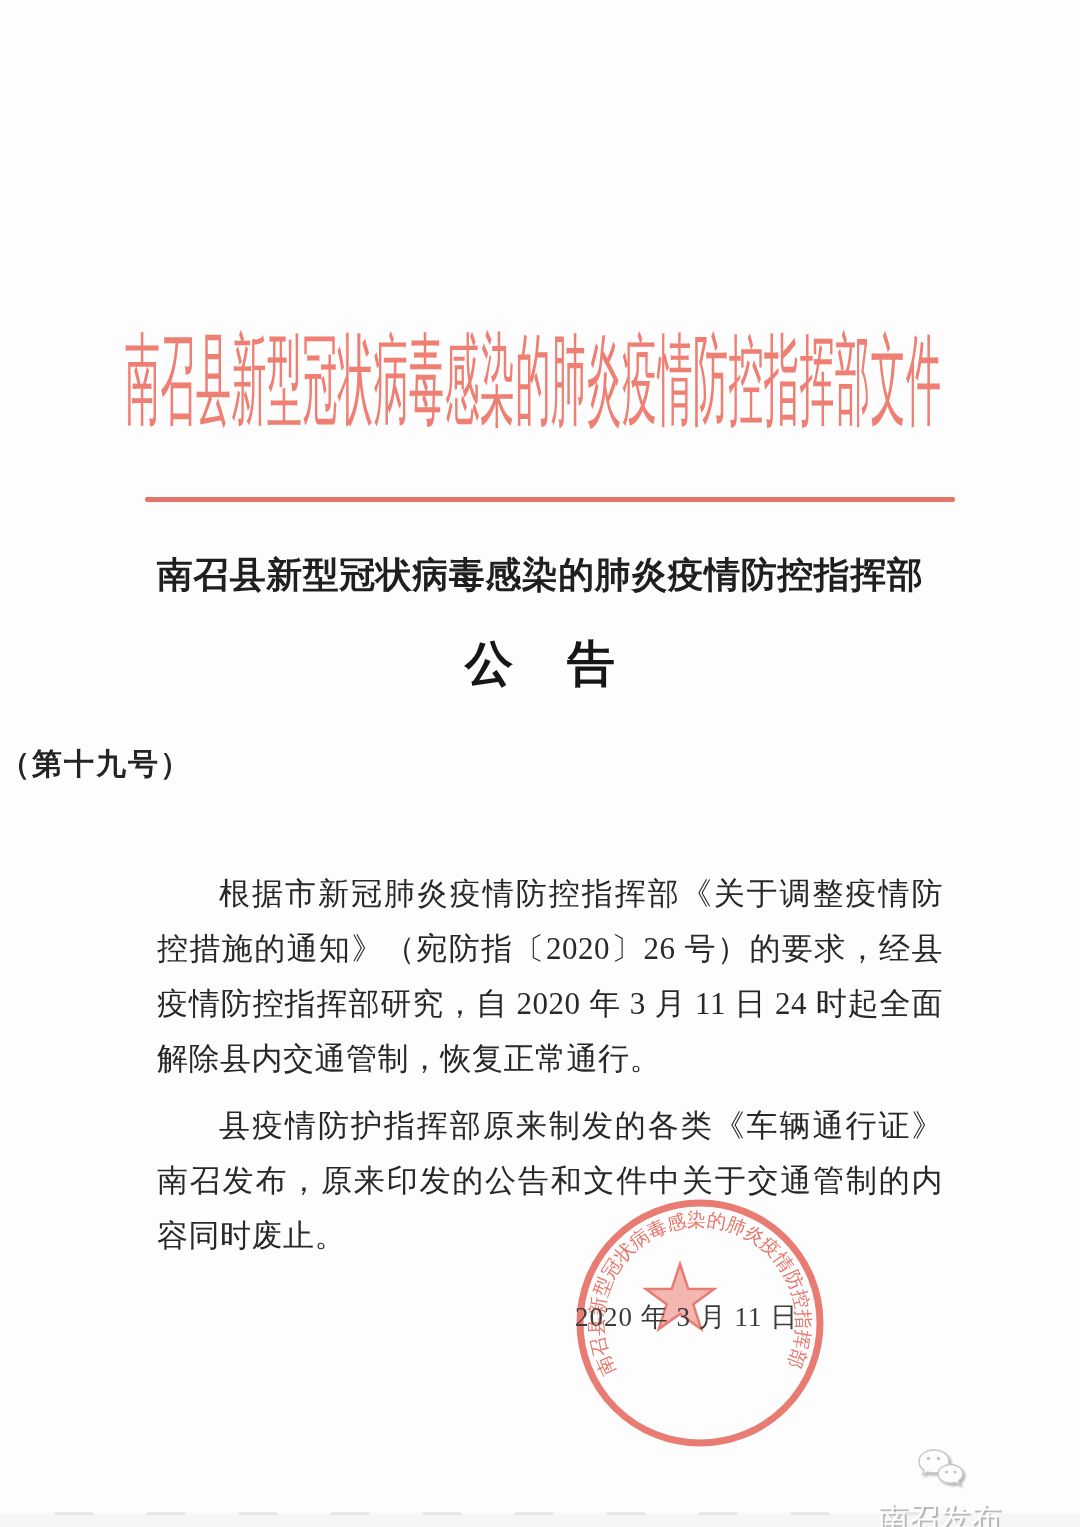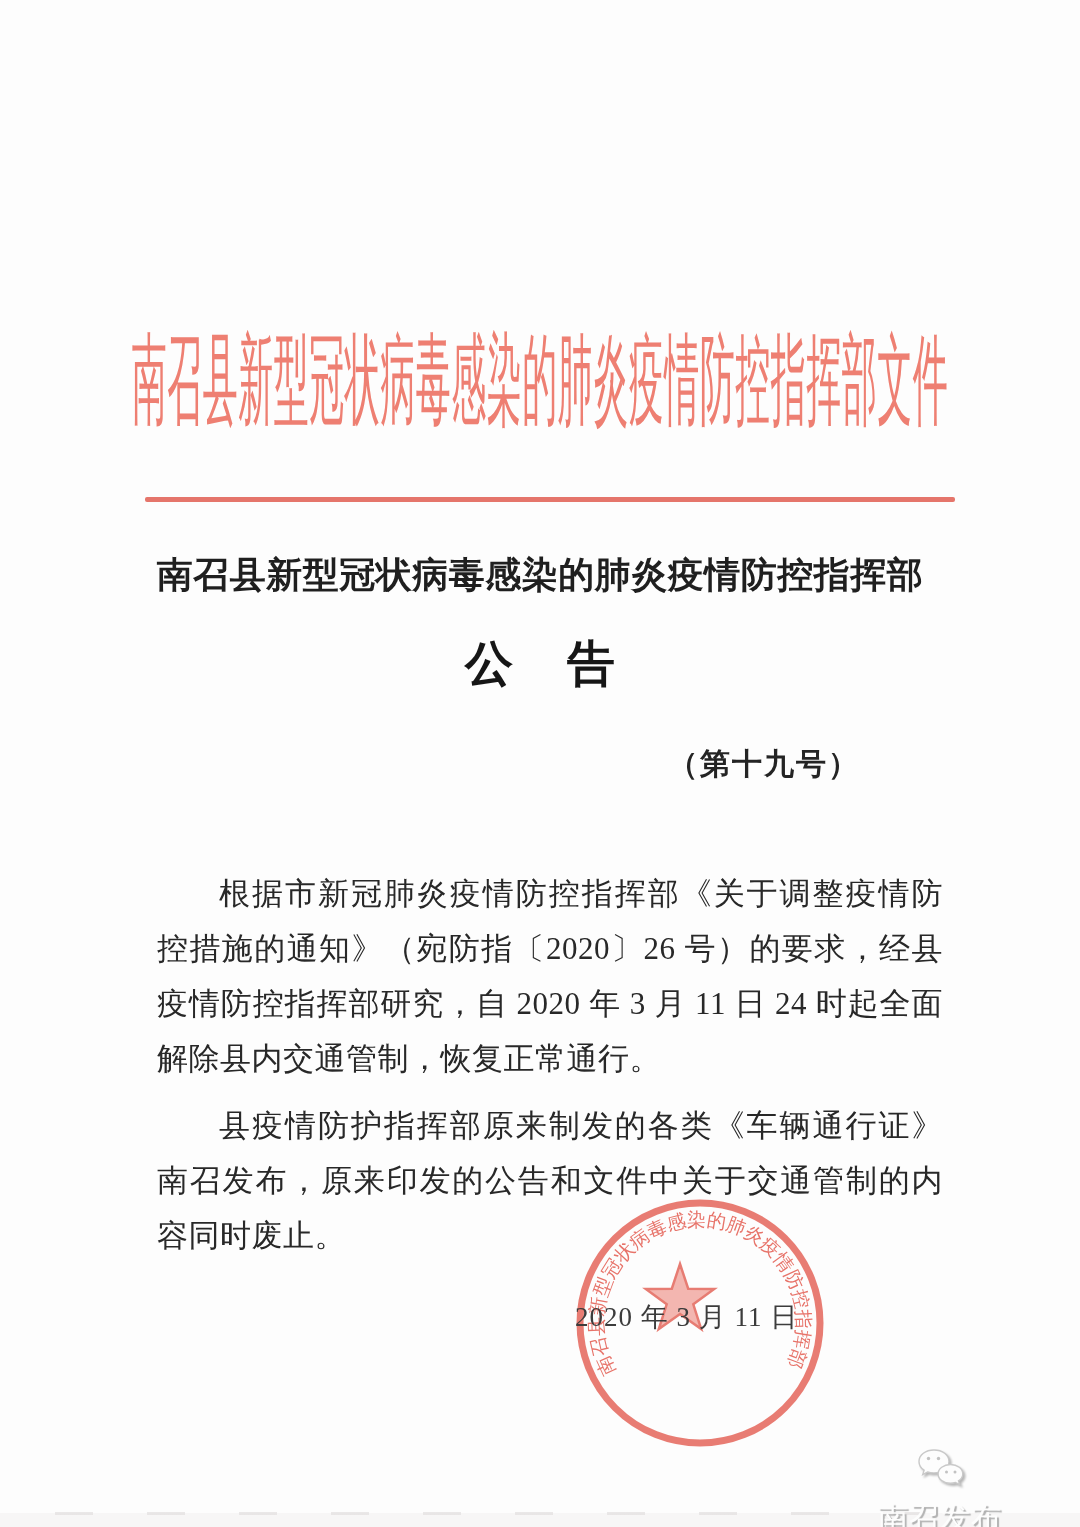--- a/index.html
+++ b/index.html
@@ -18,21 +18,21 @@
 
   
   .letterhead {
     position: absolute;
     left: 125px;
     top: 320px;
     width: 830px;
     height: 122px;
     display: flex;
     align-items: center;
-    justify-content: center;
+    justify-content: flex-start;
   }
   .letterhead .stretch {
     font-size: 35px;
     line-height: 1;
     white-space: nowrap;
     color: #ee7f72;
     letter-spacing: 0.5px;
     transform: scaleY(2.85);
     transform-origin: center;
     font-weight: 400;
@@ -68,21 +68,21 @@
     font-size: 48px;
     font-weight: 700;
     color: #161616;
     word-spacing: 42px;
   }
   .doc-number {
     position: absolute;
     left: 0;
     top: 744px;
     width: 860px;
-    text-align: right;
+    text-align: left;
     font-size: 30px;
     font-weight: 600;
     color: #242424;
     letter-spacing: 2px;
   }
 
   
   .body-text {
     position: absolute;
     left: 145px;

